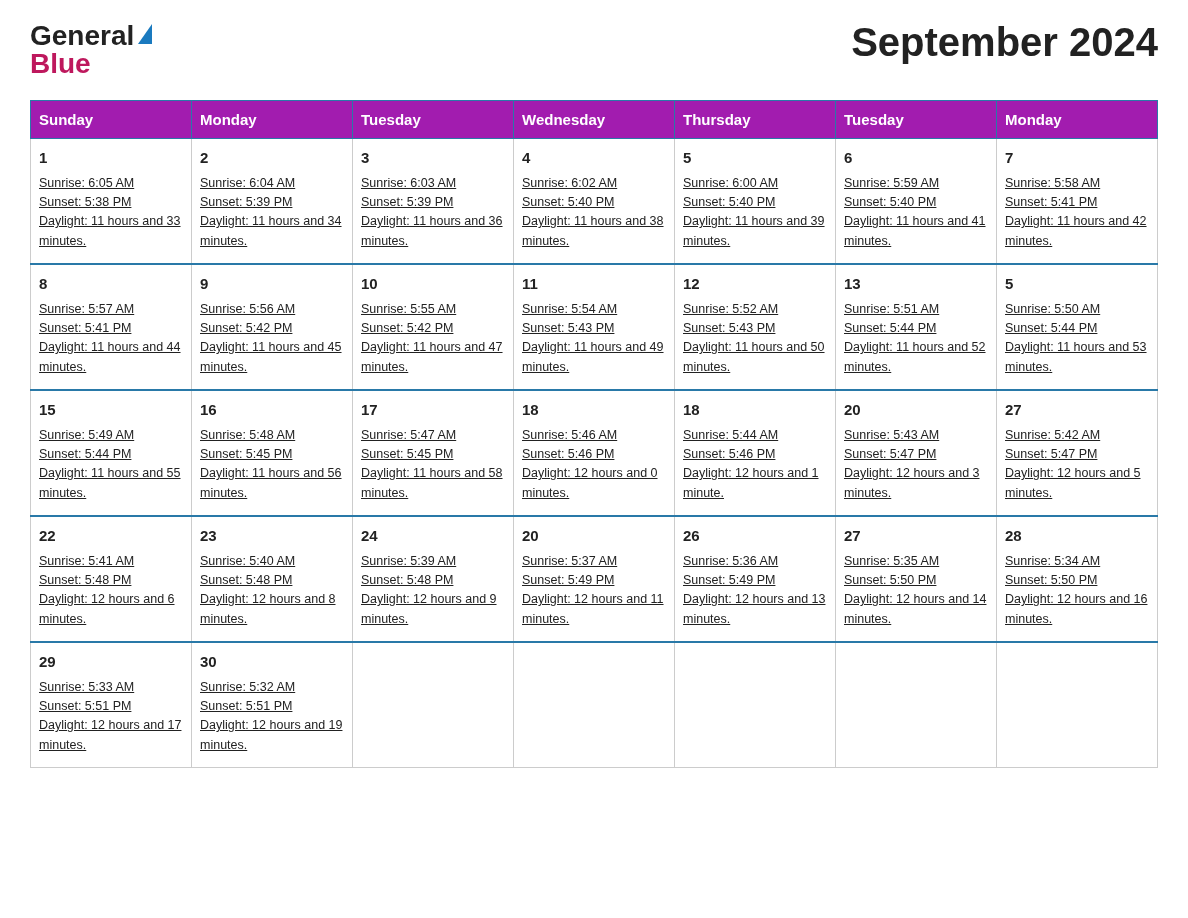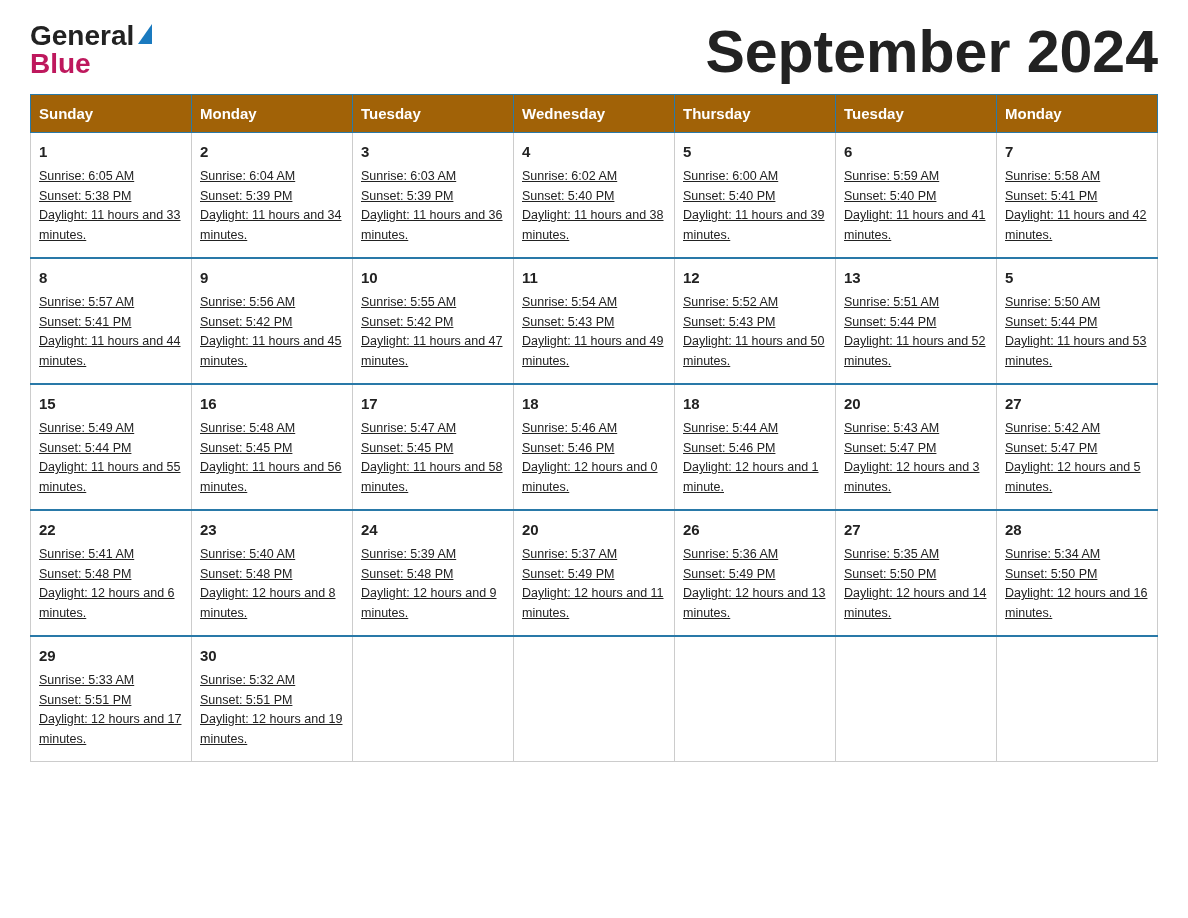--- a/index.html
+++ b/index.html
@@ -8,21 +8,21 @@
       background: #fff;
       color: #222;
       padding: 20px 30px;
       width: 1188px;
       min-height: 918px;
     }
     .header-top {
       display: flex;
       justify-content: space-between;
       align-items: flex-start;
-      margin-bottom: 9px;
+      margin-bottom: 20px;
     }
     .logo-area {
       display: flex;
       flex-direction: column;
       align-items: flex-start;
     }
     .logo-text {
       display: flex;
       align-items: center;
       gap: 2px;
@@ -44,37 +44,37 @@
     .logo-blue {
       font-size: 28px;
       font-weight: bold;
       color: #be185d;
       margin-top: -4px;
     }
     .title-area {
       text-align: right;
     }
     .month-year {
-      font-size: 59px;
+      font-size: 40px;
       font-weight: bold;
       color: #222;
       line-height: 1.1;
     }
     .location {
       font-size: 20px;
       color: #444;
       margin-top: 4px;
     }
     .calendar {
       width: 100%;
       border-collapse: collapse;
       margin-top: 8px;
     }
     .calendar thead tr th {
-      background-color: #a16207;
+      background-color: #a21caf;
       color: #fff;
       font-size: 15px;
       font-weight: bold;
       padding: 10px 8px;
       text-align: left;
       border: 1px solid #2979a8;
     }
     .calendar tbody tr td {
       vertical-align: top;
       padding: 8px 8px 12px 8px;

